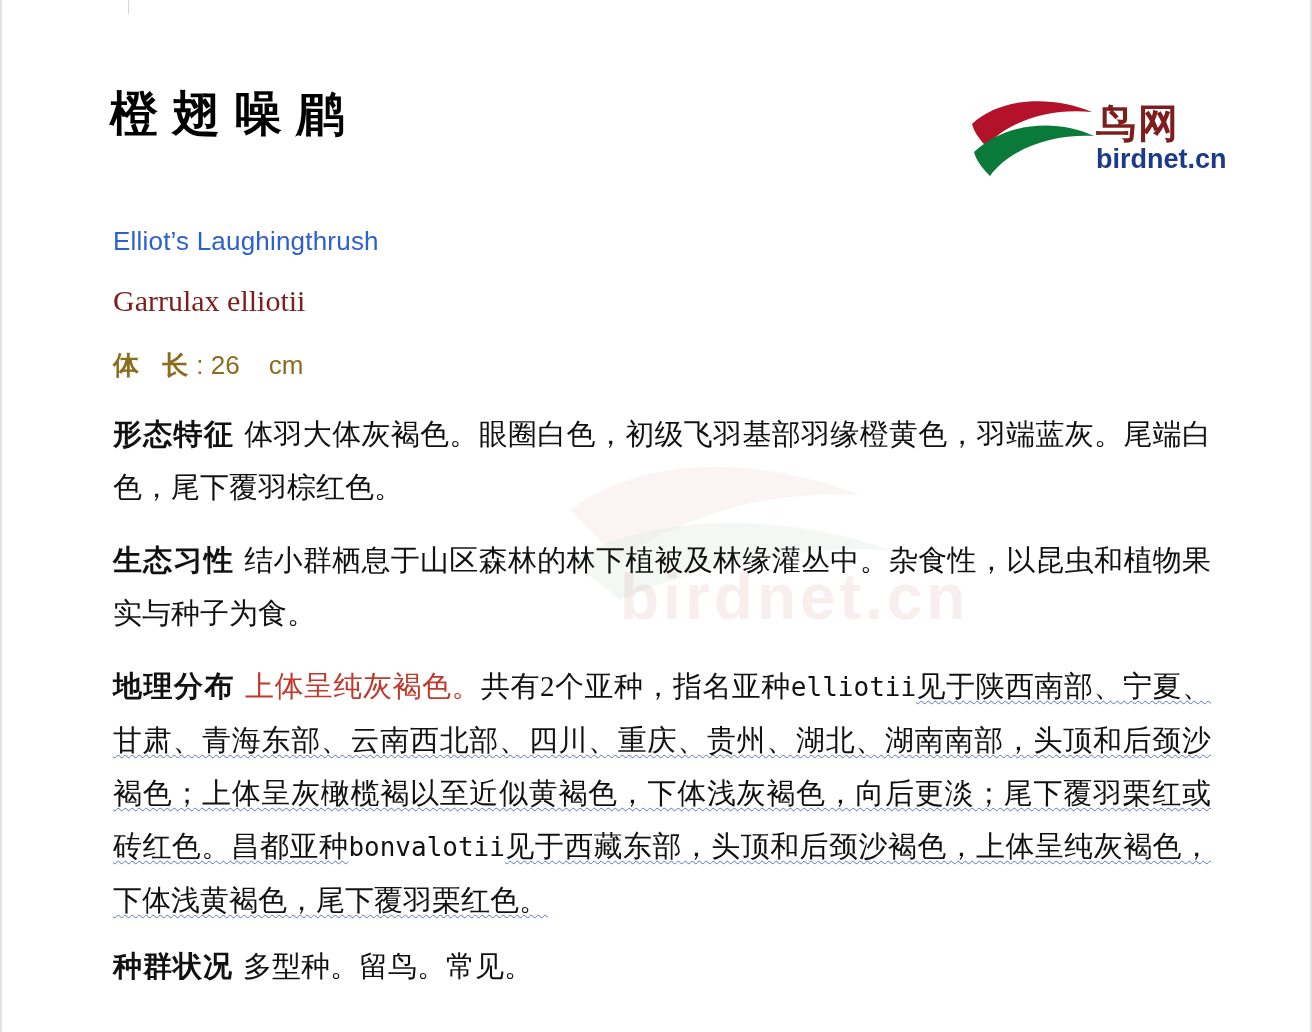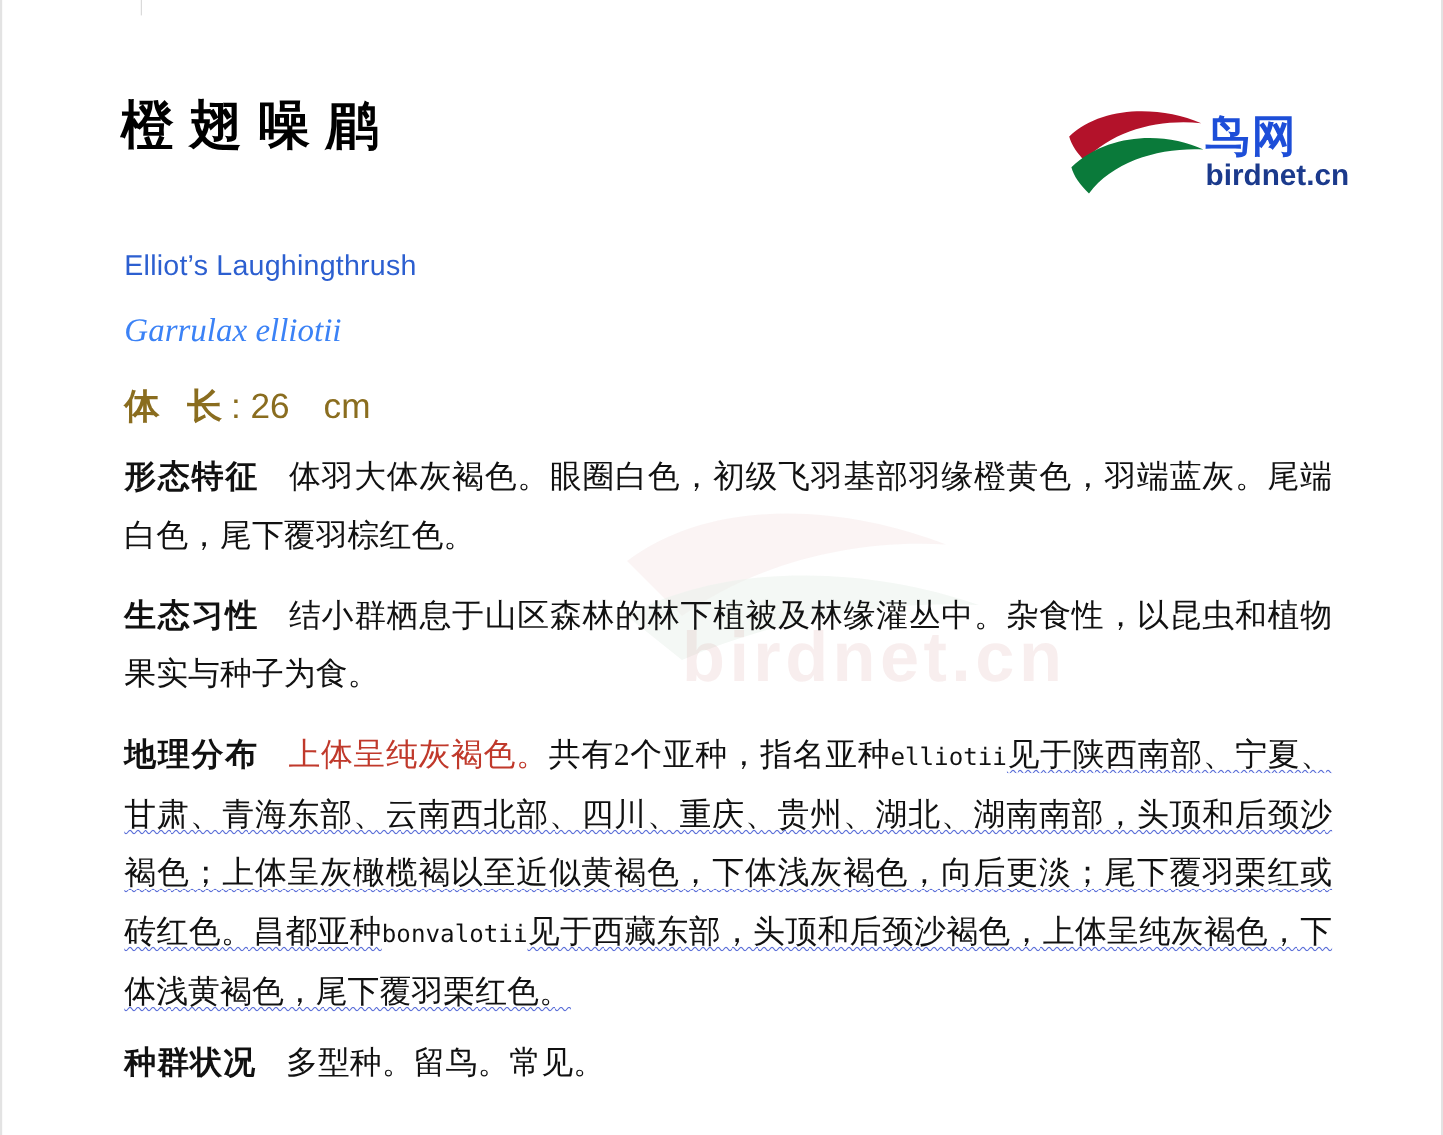--- a/index.html
+++ b/index.html
@@ -86,21 +86,21 @@
     width: 236px;
     height: 102px;
   }
   .logo-text {
     position: absolute;
     left: 128px;
     top: 6px;
     font-family: "Liberation Sans", sans-serif;
     font-size: 40px;
     font-weight: bold;
-    color: #1d4ed8;
+    color: #7f1d1d;
     letter-spacing: 2px;
   }
   .logo-sub {
     position: absolute;
     left: 128px;
     top: 54px;
     font-family: "Liberation Sans", sans-serif;
     font-size: 27px;
     font-weight: bold;
     color: #1b3a8c;
@@ -114,30 +114,29 @@
     font-family: "Liberation Sans", "DejaVu Sans", sans-serif;
     font-size: 26px;
     color: #2c5fd0;
     letter-spacing: 0.2px;
   }
   .name-la {
     position: absolute;
     left: 113px;
     top: 284px;
     font-family: "Liberation Serif", "DejaVu Serif", serif;
-    font-style: italic;
     font-size: 30px;
-    color: #3b82f6;
+    color: #7f1d1d;
   }
   .measure {
     position: absolute;
     left: 113px;
     top: 348px;
     font-family: "Liberation Sans", "DejaVu Sans", sans-serif;
-    font-size: 32px;
+    font-size: 26px;
     color: #8a6d1f;
     white-space: nowrap;
   }
   .measure .m-label {
     font-weight: bold;
     letter-spacing: 8px;
   }
   .measure .m-val { letter-spacing: 0px; }
   .measure .m-unit { margin-left: 22px; }
 
@@ -149,40 +148,40 @@
     font-size: 29px;
     line-height: 53px;
     color: #111;
     text-align: justify;
   }
   .sec-label {
     font-family: "Liberation Sans", "DejaVu Sans", sans-serif;
     font-weight: bold;
     font-size: 29px;
     letter-spacing: 1px;
-    margin-right: 27px;
+    margin-right: 10px;
   }
   .b1 { top: 408px; }
   .b2 { top: 534px; }
   .b3 { top: 660px; }
   .b4 { top: 940px; }
 
   .endemic {
     color: #c0392b;
   }
   .sp-underline {
     text-decoration: underline;
     text-decoration-style: wavy;
     text-decoration-color: #5b6fd8;
     text-decoration-thickness: 1px;
     text-underline-offset: 4px;
   }
   .mono {
     font-family: "DejaVu Sans Mono", "Liberation Mono", monospace;
-    font-size: 22px;
+    font-size: 26px;
   }
   .edge-left, .edge-right {
     position: absolute;
     top: 0;
     width: 2px;
     height: 1032px;
     background: #e3e3e3;
   }
   .edge-left { left: 0; }
   .edge-right { right: 0; }

